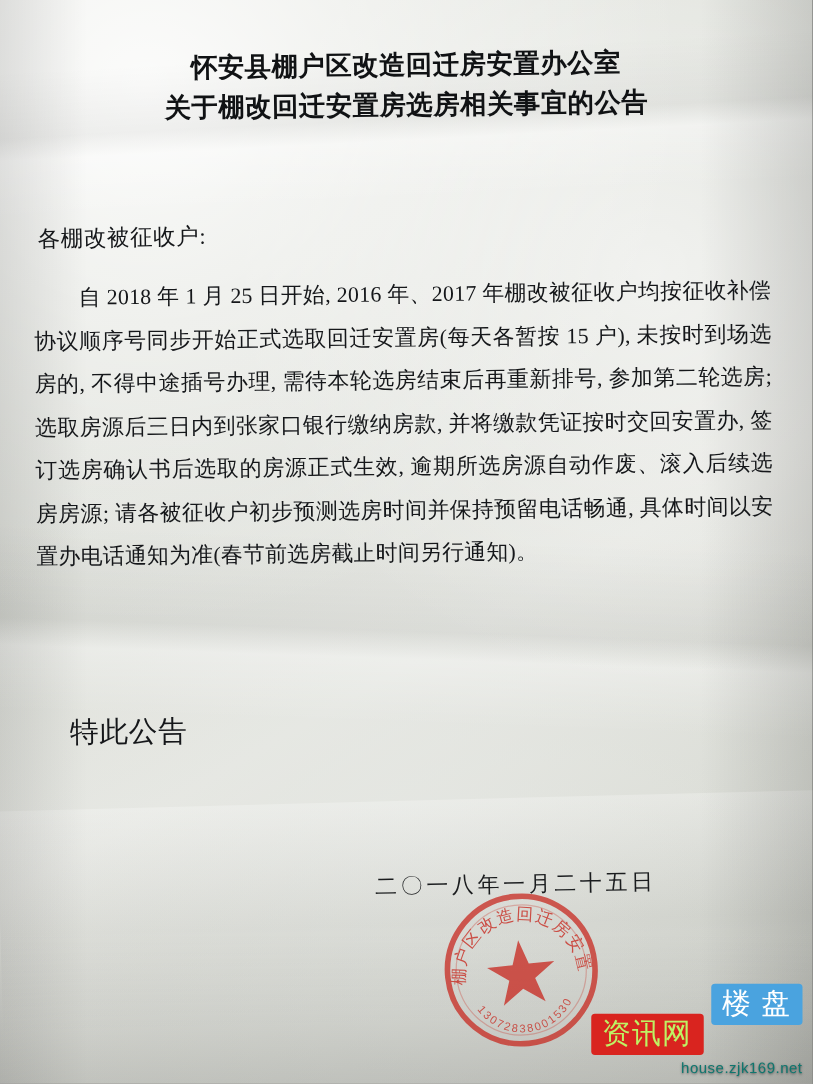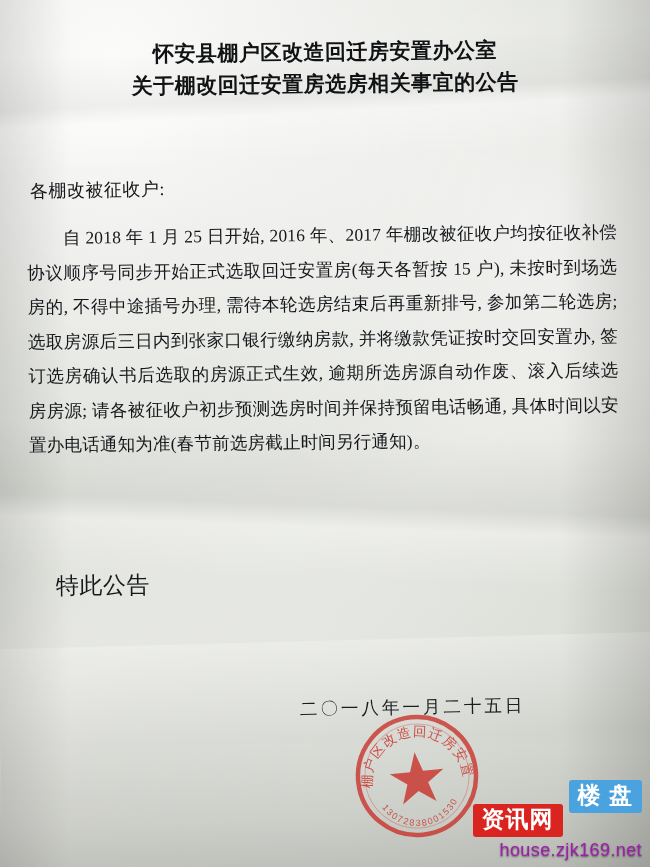--- a/index.html
+++ b/index.html
@@ -146,47 +146,47 @@
     align-items: flex-end;
   }
   #wm-row {
     display: flex;
     align-items: center;
     gap: 6px;
   }
   #wm-zixun {
     display: inline-block;
     background: #d9241f;
-    color: #ffffff;
+    color: #bef264;
     font-family: "Liberation Sans", sans-serif;
-    font-weight: bold;
+    font-weight: normal;
     font-size: 23px;
     letter-spacing: 1px;
     padding: 3px 9px 5px 9px;
     border-radius: 3px;
     line-height: 25px;
     margin-top: 48px;
   }
   #wm-loupan {
     display: inline-block;
     background: #4aa3df;
     color: #fff;
     font-family: "Liberation Sans", sans-serif;
-    font-weight: bold;
+    font-weight: normal;
     font-size: 23px;
     letter-spacing: 1px;
     padding: 3px 9px 5px 9px;
     border-radius: 3px;
     line-height: 25px;
   }
   #wm-url {
     margin-top: 3px;
-    color: #a21caf;
+    color: #0f766e;
     font-family: "Liberation Sans", sans-serif;
-    font-size: 18px;
+    font-size: 12px;
     letter-spacing: 0.4px;
     text-shadow: 0 1px 2px rgba(0,0,0,0.55);
   }
 </style>
 </head>
 <body>
 
 <div id="page">
 
   <div id="paper"></div>

